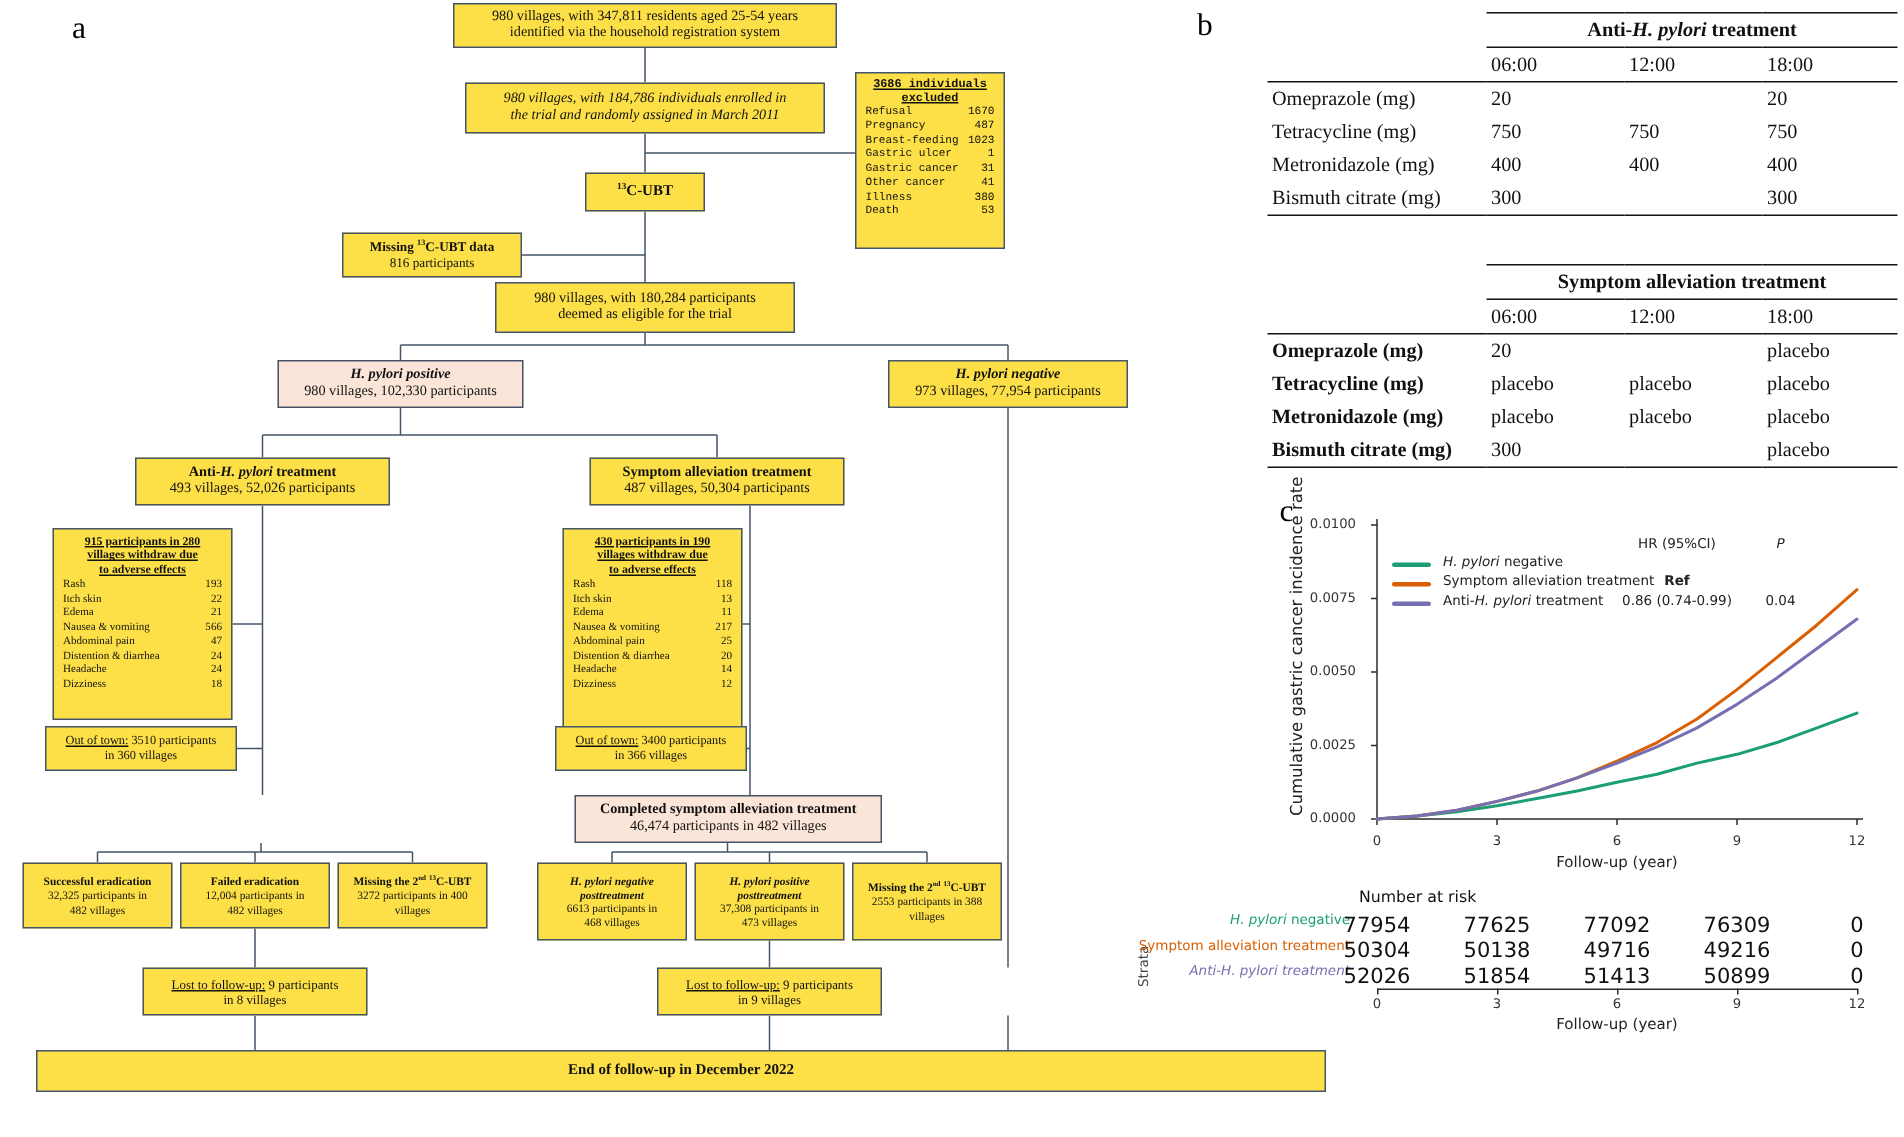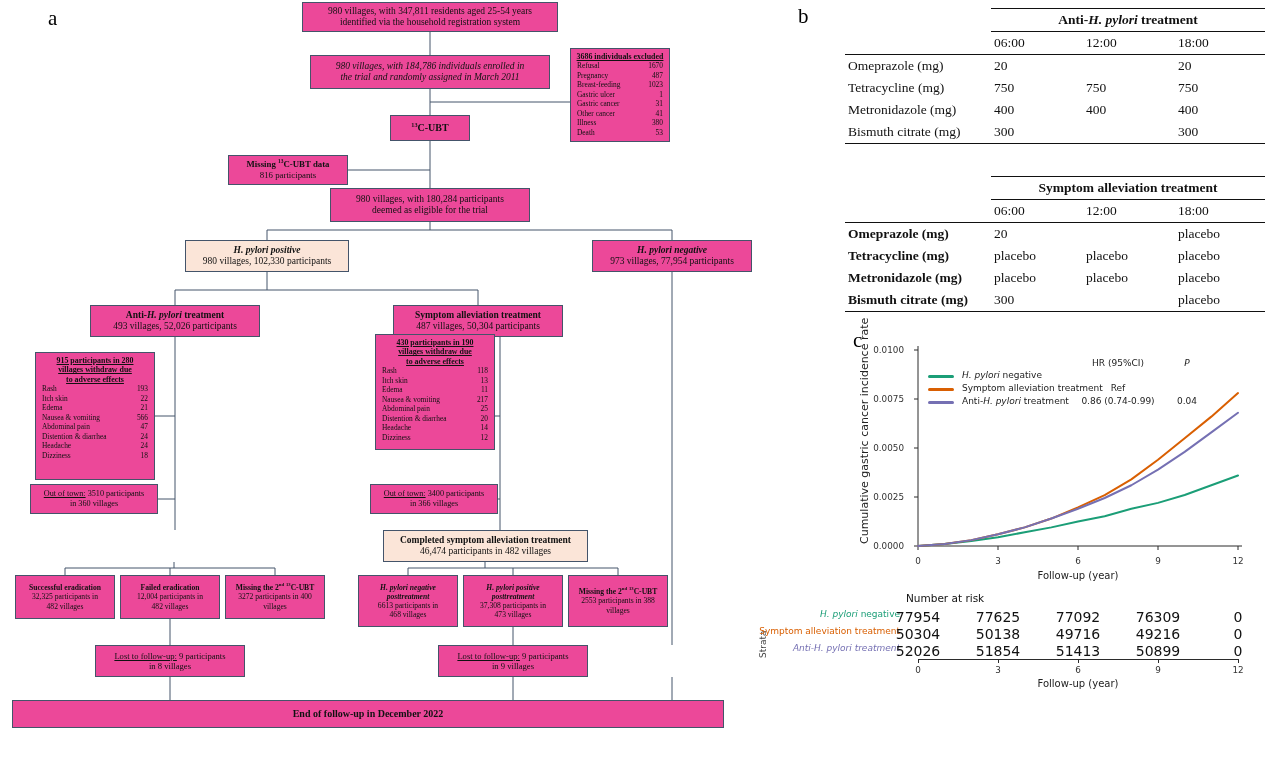--- a/index.html
+++ b/index.html
@@ -7,21 +7,21 @@
   body{position:relative;font-family:"Liberation Serif",serif;color:#111;}
   .panel-label{position:absolute;font-size:21px;font-family:"Liberation Serif",serif;color:#000;}
   .b{font-weight:bold;}
   .i{font-style:italic;}
   .u{text-decoration:underline;}
   sup{font-size:0.62em;vertical-align:super;line-height:0;}
 
   
   .panel-a{position:absolute;left:0;top:0;width:770px;height:758px;}
   .flow-svg{position:absolute;left:0;top:0;width:770px;height:758px;z-index:1;}
-  .fbox{position:absolute;border:1px solid #44546a;background:#ec4899;z-index:2;
+  .fbox{position:absolute;border:1px solid #44546a;background:#fde047;z-index:2;
         display:flex;flex-direction:column;justify-content:center;
         text-align:center;font-size:9.5px;line-height:1.2;padding:2px 3px;}
   .fbox.pink{background:#fbe5d8;}
   .fbox.listbox{display:block;padding:3px 4px;}
   .lrow{display:flex;justify-content:space-between;font-size:7.4px;line-height:1.28;padding:0 2px;text-align:left;}
   .ltitle{font-size:7.9px;font-weight:bold;text-decoration:underline;line-height:1.2;text-align:center;}
 
   
   .btable{position:absolute;border-collapse:collapse;table-layout:fixed;font-size:13.5px;color:#111;z-index:2;}
   .btable td{padding:3px 3px;vertical-align:bottom;}
@@ -99,21 +99,21 @@
   <div class="fbox" style="left:302px;top:2px;width:256px;height:30px;">
     <div>980 villages, with 347,811 residents aged 25-54 years</div>
     <div>identified via the household registration system</div>
   </div>
 
   <div class="fbox" style="left:310px;top:55px;width:240px;height:34px;font-style:italic;">
     <div>980 villages, with 184,786 individuals enrolled in</div>
     <div>the trial and randomly assigned in March 2011</div>
   </div>
 
-  <div class="fbox listbox" style="left:570px;top:48px;width:100px;height:94px;">
+  <div class="fbox listbox" style="left:570px;top:48px;width:100px;height:118px;font-family:Liberation Mono, monospace;">
     <div class="ltitle">3686 individuals excluded</div>
     <div class="lrow">
         <span>Refusal</span>
         <span>1670</span>
       </div>
     <div class="lrow">
         <span>Pregnancy</span>
         <span>487</span>
       </div>
     <div class="lrow">
@@ -207,21 +207,21 @@
     <div class="lrow">
         <span>Headache</span>
         <span>24</span>
       </div>
     <div class="lrow">
         <span>Dizziness</span>
         <span>18</span>
       </div>
   </div>
 
-  <div class="fbox listbox" style="left:375px;top:334px;width:120px;height:116px;">
+  <div class="fbox listbox" style="left:375px;top:352px;width:120px;height:161px;">
     <div class="ltitle">430 participants in 190</div>
     <div class="ltitle">villages withdraw due</div>
     <div class="ltitle">to adverse effects</div>
     <div class="lrow">
         <span>Rash</span>
         <span>118</span>
       </div>
     <div class="lrow">
         <span>Itch skin</span>
         <span>13</span>
@@ -310,21 +310,21 @@
     <div><span class="u">Lost to follow-up:</span><span> 9 participants</span></div>
     <div>in 8 villages</div>
   </div>
 
   <div class="fbox" style="left:438px;top:645px;width:150px;height:32px;font-size:8.6px;">
     <div><span class="u">Lost to follow-up:</span><span> 9 participants</span></div>
     <div>in 9 villages</div>
   </div>
 
 
-  <div class="fbox" style="left:12px;top:700px;width:712px;height:28px;font-size:10px;">
+  <div class="fbox" style="left:24px;top:700px;width:860px;height:28px;font-size:10px;">
     <div class="b">End of follow-up in December 2022</div>
   </div>
 </div>
 
 <div>
   <div class="panel-label" style="left:798px;top:4px;">b</div>
 
   <table class="btable" style="left:845px;top:8px;width:420px;">
     <colgroup>
         <col style="width:146px">
@@ -453,21 +453,21 @@
   <div class="xlab" style="left:168px;top:242px;width:320px;">Follow-up (year)</div>
 
   <div class="leg-hr b" style="left:313px;top:30px;width:110px;font-weight:normal;">HR (95%CI)</div>
   <div class="leg-hr i" style="left:425px;top:30px;width:24px;">P</div>
 
   <div class="leg-swatch" style="left: 178px; top: 47px; background: rgb(27, 158, 119);"></div>
   <div class="leg-label" style="left:212px;top:42px;"><span class="i">H. pylori</span><span> negative</span></div>
 
   <div class="leg-swatch" style="left: 178px; top: 60px; background: rgb(217, 95, 2);"></div>
   <div class="leg-label" style="left:212px;top:55px;"><span>Symptom alleviation treatment</span></div>
-  <div class="leg-hr" style="left:313px;top:55px;width:110px;">Ref</div>
+  <div class="leg-hr" style="left:313px;top:55px;width:110px;font-weight:bold;">Ref</div>
 
   <div class="leg-swatch" style="left: 178px; top: 73px; background: rgb(117, 112, 179);"></div>
   <div class="leg-label" style="left:212px;top:68px;"><span>Anti-</span><span class="i">H. pylori</span><span> treatment</span></div>
   <div class="leg-hr" style="left:313px;top:68px;width:110px;">0.86 (0.74-0.99)</div>
   <div class="leg-hr" style="left:422px;top:68px;width:30px;">0.04</div>
 
   <div class="risk-title" style="left:156px;top:264px;">Number at risk</div>
   <div class="strata" style="left:8px;top:330px;">Strata</div>
 
   <div class="risk-label" style="left: 0px; top: 281px; width: 150px; color: rgb(27, 158, 119);"><span class="i">H. pylori</span><span> negative</span></div>

